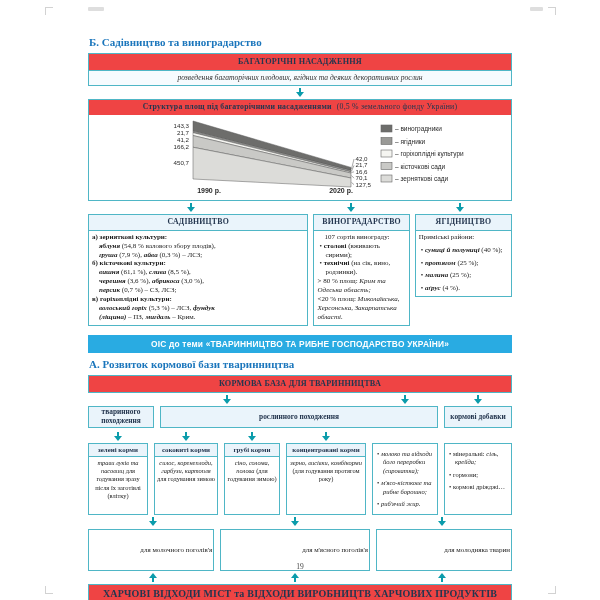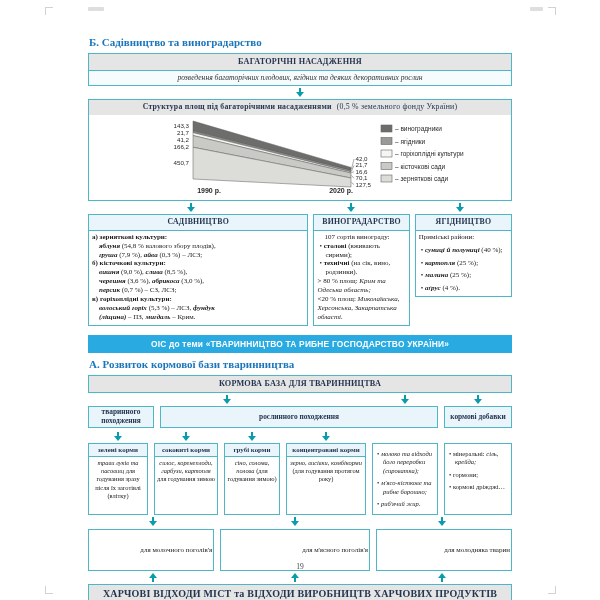--- a/index.html
+++ b/index.html
@@ -13,21 +13,21 @@
   .crop.tl{left:45px;top:7px;border-left-width:1px;border-top-width:1px}
   .crop.tr{left:548px;top:7px;border-right-width:1px;border-top-width:1px}
   .crop.bl{left:45px;top:586px;border-left-width:1px;border-bottom-width:1px}
   .crop.br{left:548px;top:586px;border-right-width:1px;border-bottom-width:1px}
 
   .content{position:absolute;left:88px;top:36px;width:424px}
 
   .sec-title{color:#1b76bc;font-weight:bold;font-size:11px;margin:0 0 4px 1px;line-height:1.2}
 
   .box{border:1px solid #4fb6c6;background:#fff;box-sizing:border-box}
-  .box-hd{background:#e5e5e5;text-align:center;font-weight:bold;font-size:8.2px;
+  .box-hd{background:#ef4444;text-align:center;font-weight:bold;font-size:8.2px;
           color:#24364f;padding:3px 2px;line-height:1.15;letter-spacing:.2px}
   .box-sub{border-top:1px solid #4fb6c6;background:#f6fbfe;text-align:center;font-style:italic;
            font-size:7.6px;color:#333;padding:2.5px 2px;line-height:1.2}
 
   
   .arrow-row{position:relative;height:9px;margin:2px 0}
   .arr{position:absolute;width:8px;height:9px}
   .arr::before{content:"";position:absolute;left:3px;top:0;width:2px;height:4px;background:#0b9cab}
   .arr::after{content:"";position:absolute;left:0;top:4px;width:0;height:0;
               border-left:4px solid transparent;border-right:4px solid transparent;border-top:5px solid #0b9cab}
@@ -155,21 +155,21 @@
     </div>
 
     <div class="cols">
       <div class="col" style="width:236px">
         <div class="box-hd">САДІВНИЦТВО</div>
         <div class="col-body">
             <div class="ln"><span style="font-weight: bold;">а) </span><span style="font-weight: bold;">зерняткові культури:</span></div>
             <div class="ln ind"><span style="font-weight: bold; font-style: italic;">яблуня</span><span> (54,8 % валового збору плодів),</span></div>
             <div class="ln ind"><span style="font-weight: bold; font-style: italic;">груша</span><span> (7,9 %), </span><span style="font-weight: bold; font-style: italic;">айва</span><span> (0,3 %) – ЛСЗ;</span></div>
             <div class="ln"><span style="font-weight: bold;">б) </span><span style="font-weight: bold;">кісточкові культури:</span></div>
-            <div class="ln ind"><span style="font-weight: bold; font-style: italic;">вишня</span><span> (9,0 %), </span><span style="font-weight: bold; font-style: italic;">слива</span><span> (8,5 %),</span></div>
+            <div class="ln ind"><span style="font-weight: bold; font-style: italic;">вишня</span><span> (61,1 %), </span><span style="font-weight: bold; font-style: italic;">слива</span><span> (8,5 %),</span></div>
             <div class="ln ind"><span style="font-weight: bold; font-style: italic;">черешня</span><span> (3,6 %), </span><span style="font-weight: bold; font-style: italic;">абрикоса</span><span> (3,0 %),</span></div>
             <div class="ln ind"><span style="font-weight: bold; font-style: italic; text-align: center;">персик</span><span> (0,7 %) – СЗ, ЛСЗ;</span></div>
             <div class="ln"><span style="font-weight: bold;">в) </span><span style="font-weight: bold;">горіхоплідні культури:</span></div>
             <div class="ln ind"><span style="font-weight: bold; font-style: italic;">волоський горіх</span><span> (5,3 %) – ЛСЗ, </span><span style="font-weight: bold; font-style: italic;">фундук</span></div>
             <div class="ln ind"><span style="font-weight: bold; font-style: italic;">(ліщина)</span><span> – ПЗ, </span><span style="font-weight: bold; font-style: italic;">мигдаль</span><span> – Крим.</span></div>
           </div>
       </div>
       <div class="col" style="width:103px">
         <div class="box-hd">ВИНОГРАДАРСТВО</div>
         <div class="col-body">
@@ -178,21 +178,21 @@
             <div class="ln blt">•&nbsp;<span style="font-weight: bold;">технічні</span><span> (на сік, вино, родзинки).</span></div>
             <div class="ln"><span>&gt; 80 % площ: </span><span style="font-style: italic;">Крим та Одеська область;</span></div>
             <div class="ln"><span>&lt;20 % площ: </span><span style="font-style: italic;">Миколаївська, Херсонська, Закарпатська області.</span></div>
           </div>
       </div>
       <div class="col" style="width:104px">
         <div class="box-hd">ЯГІДНИЦТВО</div>
         <div class="col-body">
             <div class="ln"><span>Приміські райони:</span></div>
             <div class="ln blt gap">•&nbsp;<span style="font-weight: bold; font-style: italic;">суниці й полуниці</span><span> (40 %);</span></div>
-            <div class="ln blt gap">•&nbsp;<span style="font-weight: bold; font-style: italic;">картопля</span><span> (25 %);</span></div>
+            <div class="ln blt gap">•&nbsp;<span style="font-weight: bold; font-style: italic;">протягом</span><span> (25 %);</span></div>
             <div class="ln blt gap">•&nbsp;<span style="font-weight: bold; font-style: italic;">малина</span><span> (25 %);</span></div>
             <div class="ln blt gap">•&nbsp;<span style="font-weight: bold; font-style: italic;">аґрус</span><span> (4 %).</span></div>
           </div>
       </div>
     </div>
 
     <div class="banner">ОІС до теми «ТВАРИННИЦТВО ТА РИБНЕ ГОСПОДАРСТВО УКРАЇНИ»</div>
 
     <div class="sec-title">А. Розвиток кормової бази тваринництва</div>
 

